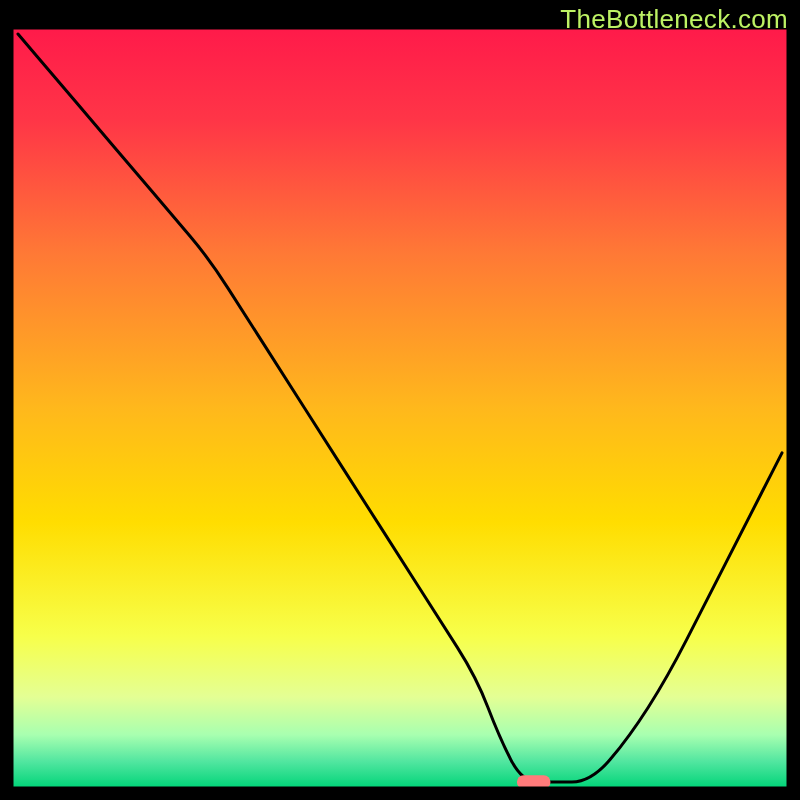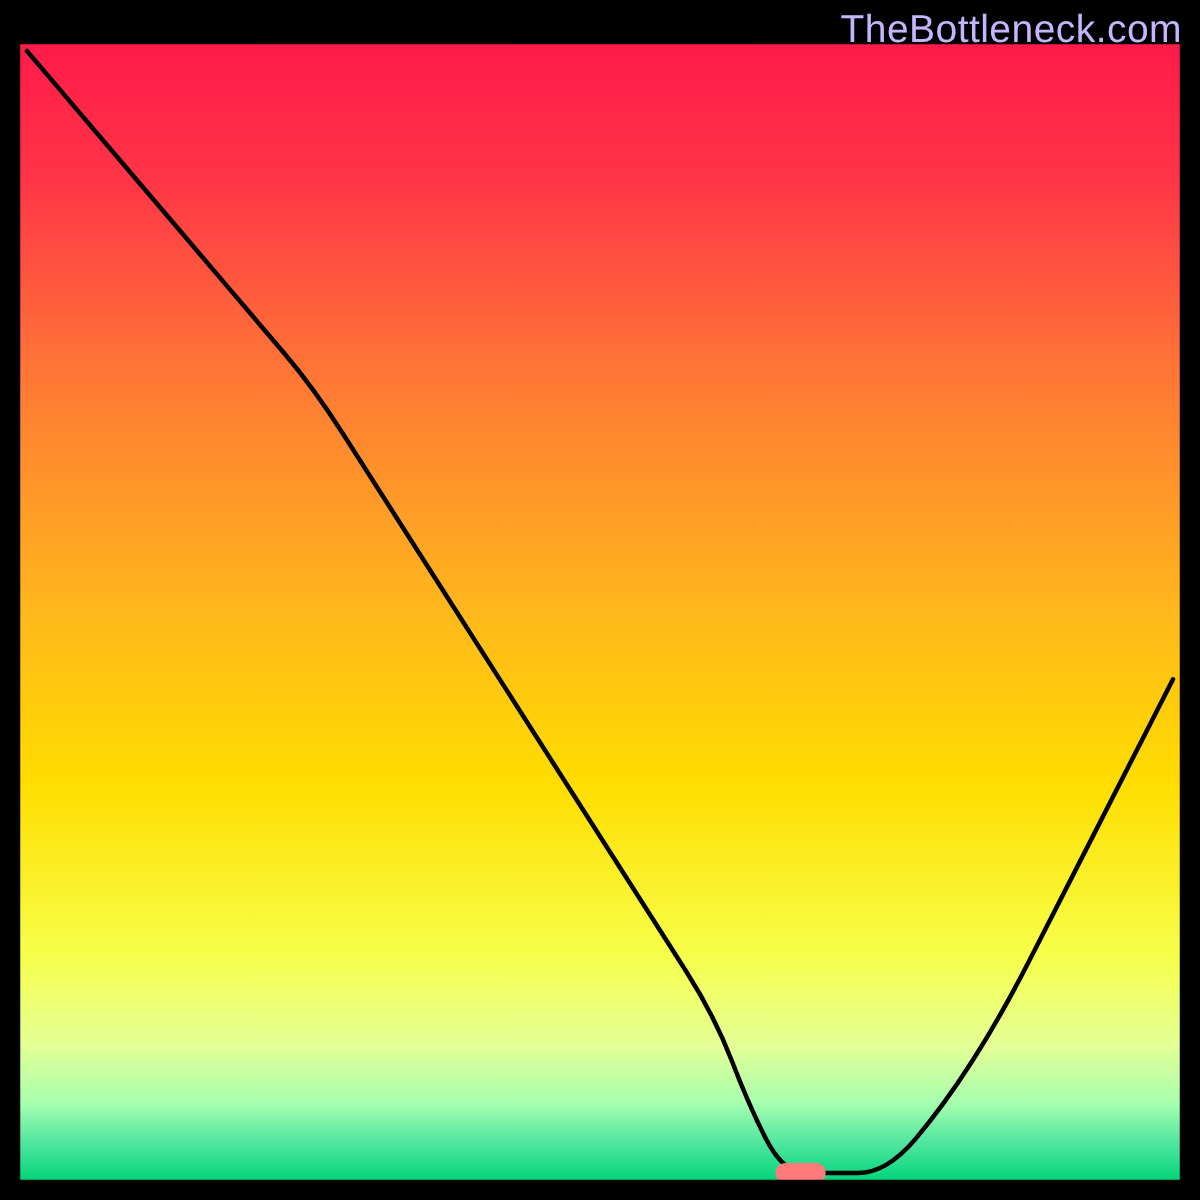--- a/index.html
+++ b/index.html
@@ -13,21 +13,21 @@
   }
   .container {
     position: relative;
     width: 800px;
     height: 800px;
   }
   .watermark {
     position: absolute;
     top: 4px;
     right: 12px;
-    color: #c4b5fd;
+    color: #bef264;
     font-size: 26px;
     font-weight: 500;
     letter-spacing: 0.3px;
     z-index: 10;
   }
   svg {
     display: block;
   }
 </style>
 </head>

